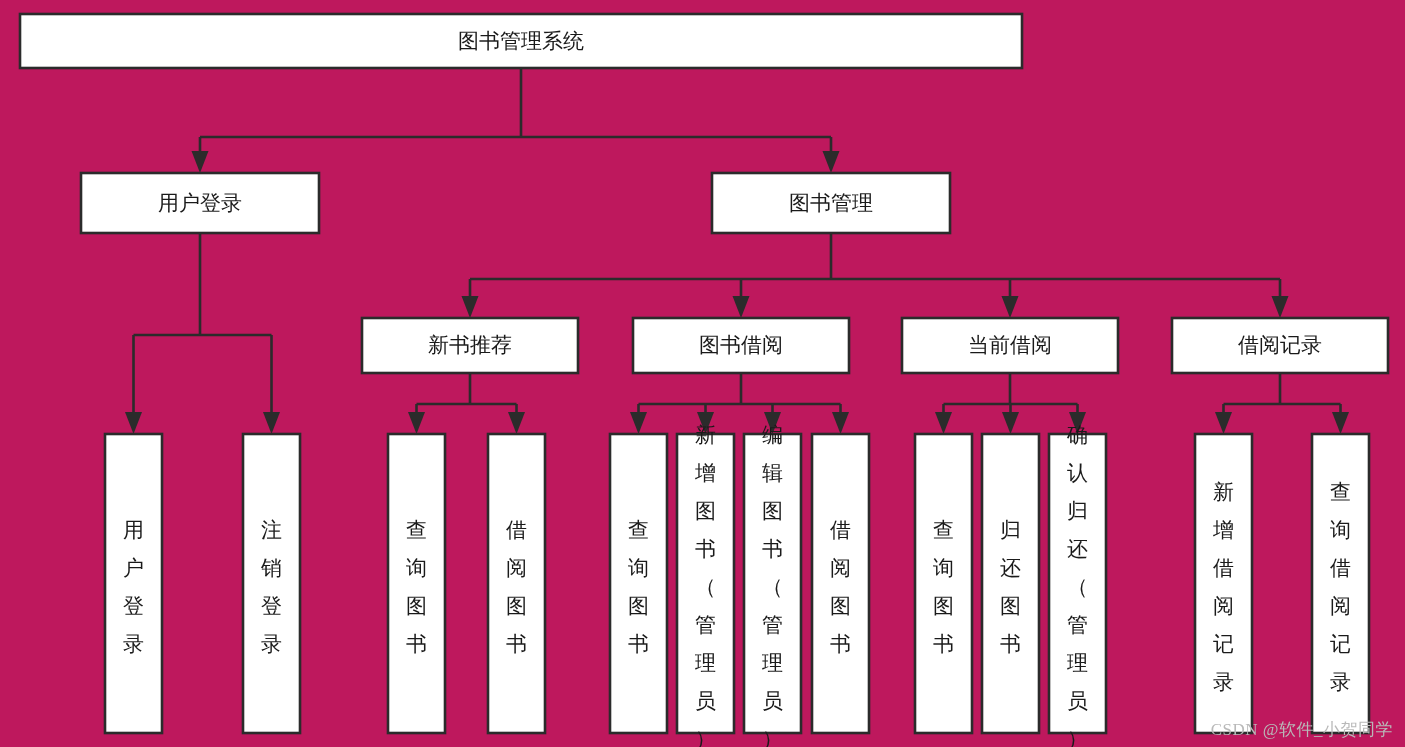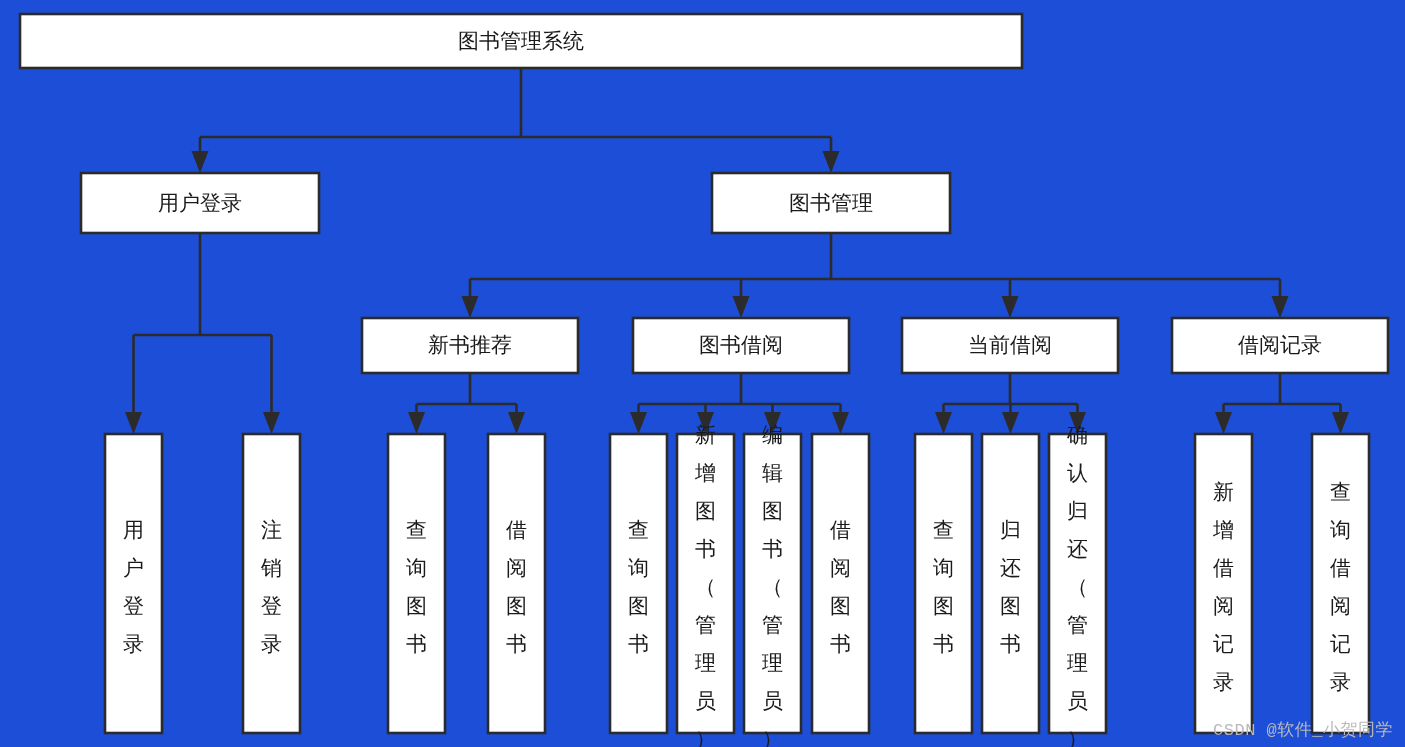--- a/index.html
+++ b/index.html
@@ -8,21 +8,21 @@
     padding: 0;
     background: #ffffff;
   }
   body {
     font-family: "Liberation Sans", "DejaVu Sans", sans-serif;
   }
   #diagram-root {
     position: relative;
     width: 1405px;
     height: 747px;
-    background: #1d4ed8;
+    background: #be185d;
     overflow: hidden;
   }
   svg#structure-chart {
     position: absolute;
     left: 0;
     top: 0;
     width: 1405px;
     height: 747px;
     display: block;
   }
@@ -51,21 +51,21 @@
     stroke-linecap: butt;
   }
   .arrow-head {
     fill: #2b2b2b;
     stroke: none;
   }
   .watermark {
     position: absolute;
     right: 12px;
     bottom: 6px;
-    font-family: Liberation Mono, monospace;
+    font-family: Liberation Serif, serif;
     font-size: 17px;
     color: #b9b9b9;
     letter-spacing: 0.5px;
     white-space: nowrap;
     user-select: none;
   }
 </style>
 </head>
 <body>
 

